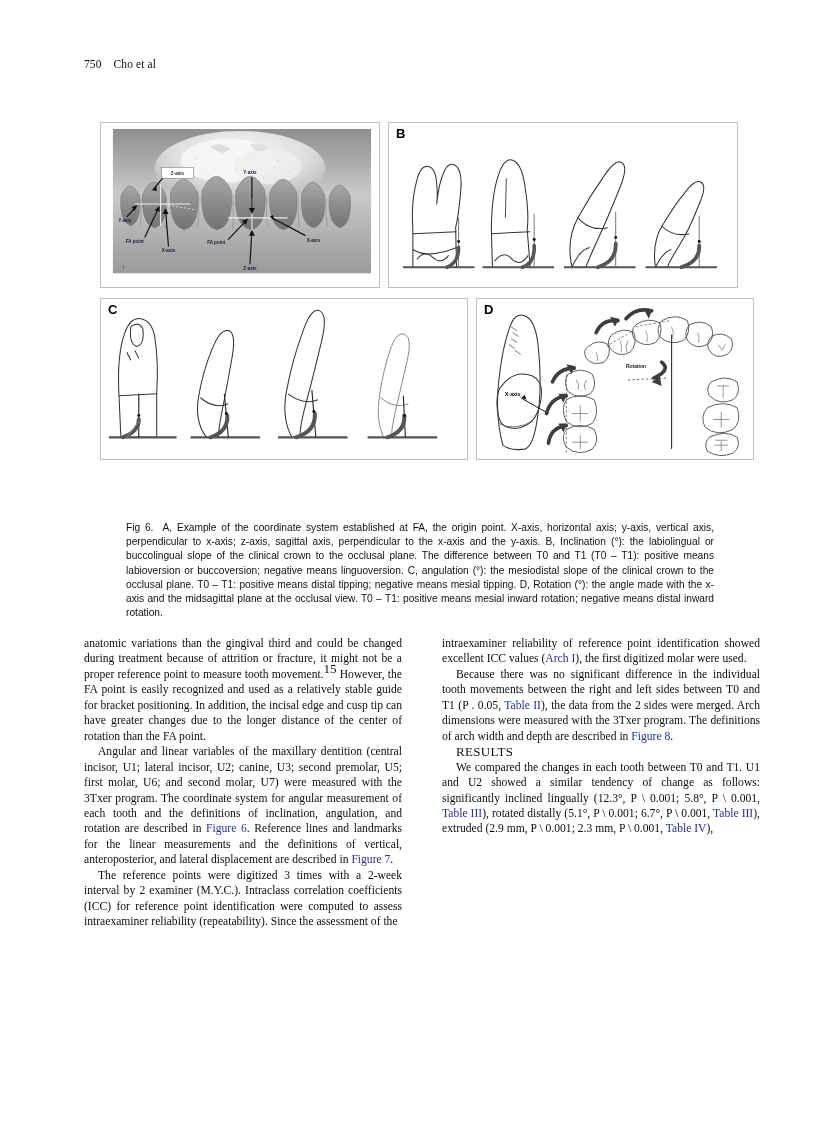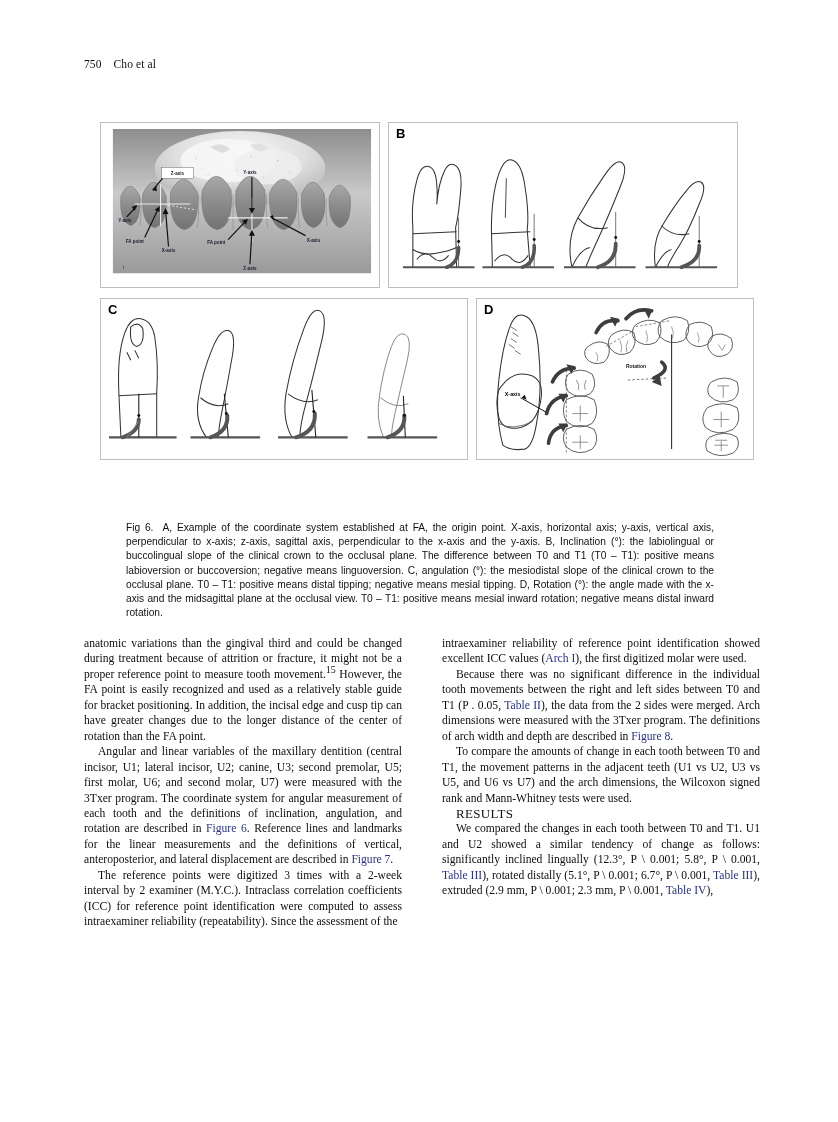--- a/index.html
+++ b/index.html
@@ -133,21 +133,21 @@
     width: 318px;
     font-family: "Liberation Serif", serif;
     font-size: 11.6px;
     line-height: 15.45px;
     text-align: justify;
     color: #0d0d0d;
   }
   .col p { margin: 0; text-indent: 14px; }
   .col p.noindent { text-indent: 0; }
   .xref { color: #26308f; }
-  sup { font-size: 10px; vertical-align: super; line-height: 0; }
+  sup { font-size: 13px; vertical-align: super; line-height: 0; }
   .section-head {
     font-family: Liberation Serif, serif;
     font-size: 13px;
     letter-spacing: 0.3px;
     margin-top: 26px;
     margin-bottom: 8px;
     text-indent: 0;
     color: #111;
   }
 </style>
@@ -504,17 +504,16 @@
 
   <div class="col">
     <p class="noindent"><span>anatomic variations than the gingival third and could be changed during treatment because of attrition or fracture, it might not be a proper reference point to measure tooth movement.</span><sup>15</sup><span> However, the FA point is easily recognized and used as a relatively stable guide for bracket positioning. In addition, the incisal edge and cusp tip can have greater changes due to the longer distance of the center of rotation than the FA point.</span></p>
     <p><span>Angular and linear variables of the maxillary dentition (central incisor, U1; lateral incisor, U2; canine, U3; second premolar, U5; first molar, U6; and second molar, U7) were measured with the 3Txer program. The coordinate system for angular measurement of each tooth and the definitions of inclination, angulation, and rotation are described in </span><span class="xref">Figure 6</span><span>. Reference lines and landmarks for the linear measurements and the definitions of vertical, anteroposterior, and lateral displacement are described in </span><span class="xref">Figure 7</span><span>.</span></p>
     <p>The reference points were digitized 3 times with a 2-week interval by 2 examiner (M.Y.C.). Intraclass correlation coefficients (ICC) for reference point identification were computed to assess intraexaminer reliability (repeatability). Since the assessment of the</p>
   </div>
 
   <div class="col">
     <p class="noindent"><span>intraexaminer reliability of reference point identification showed excellent ICC values (</span><span class="xref">Arch I</span><span>), the first digitized molar were used.</span></p>
     <p><span>Because there was no significant difference in the individual tooth movements between the right and left sides between T0 and T1 (P . 0.05, </span><span class="xref">Table II</span><span>), the data from the 2 sides were merged. Arch dimensions were measured with the 3Txer program. The definitions of arch width and depth are described in </span><span class="xref">Figure 8</span><span>.</span></p>
-    <p>To compare the amounts of change in each tooth between T0 and T1, the movement patterns in the adjacent teeth (U1 vs U2, U3 vs U5, and U6 vs U7) and the arch dimensions, the Wilcoxon signed rank and Mann-Whitney tests were used.</p>
     <p class="section-head">RESULTS</p>
     <p><span>We compared the changes in each tooth between T0 and T1. U1 and U2 showed a similar tendency of change as follows: significantly inclined lingually (12.3°, P \ 0.001; 5.8°, P \ 0.001, </span><span class="xref">Table III</span><span>), rotated distally (5.1°, P \ 0.001; 6.7°, P \ 0.001, </span><span class="xref">Table III</span><span>), extruded (2.9 mm, P \ 0.001; 2.3 mm, P \ 0.001, </span><span class="xref">Table IV</span><span>),</span></p>
   </div>
 </div>
 
 </body></html>

